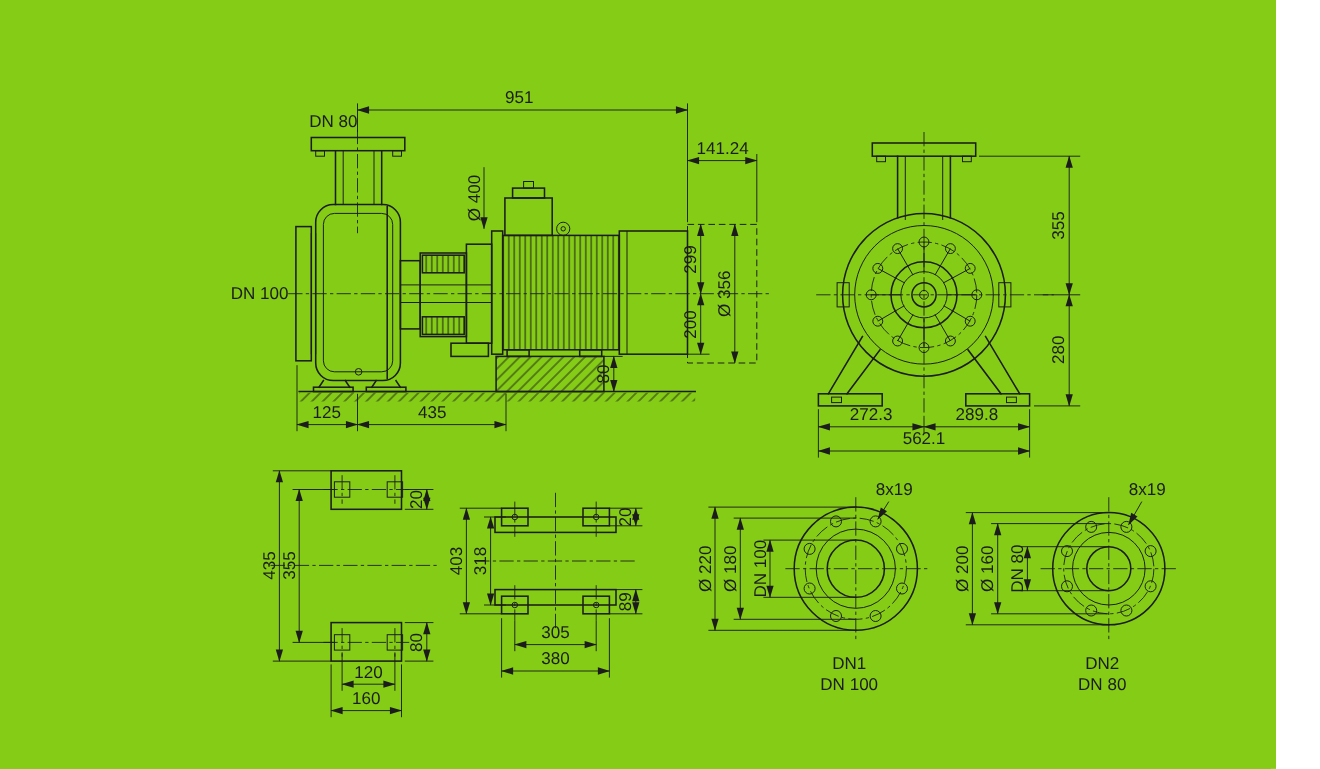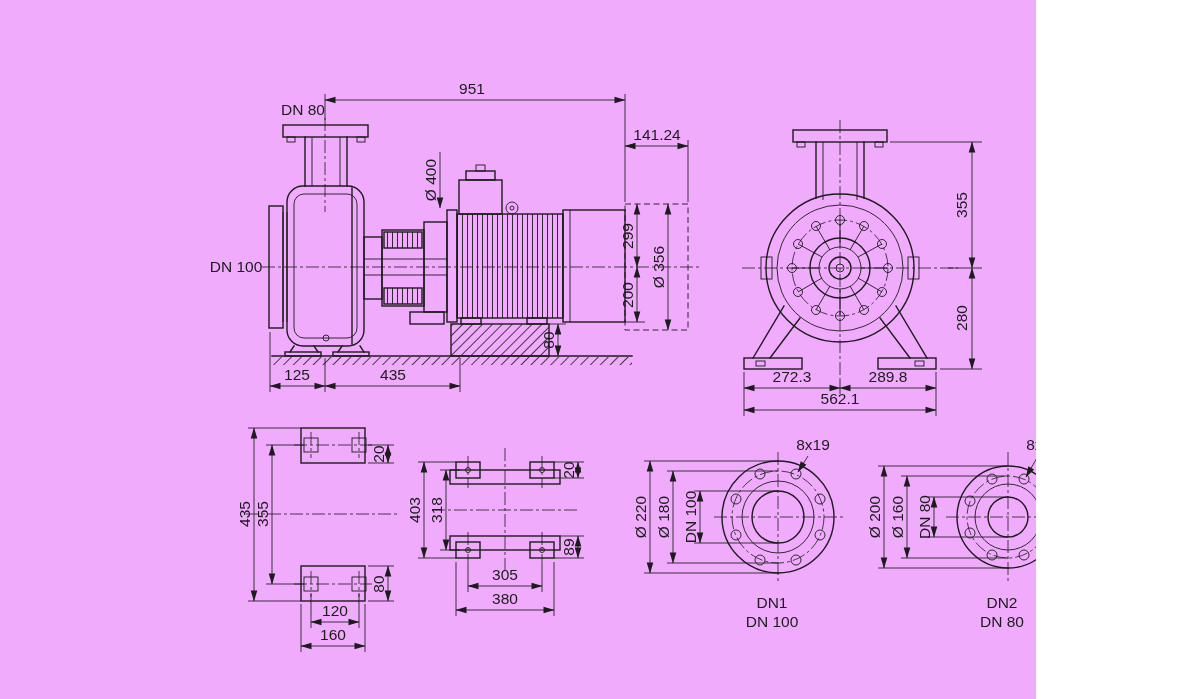--- a/index.html
+++ b/index.html
@@ -1,16 +1,16 @@
 <!DOCTYPE html>
 <html><head>
 <meta charset="utf-8">
 <style>
   html,body{margin:0;padding:0;background:#ffffff;}
-  .stage{position:relative;width:1036px;height:699px;background:#f0abfc;overflow:hidden;
+  .stage{position:relative;width:1160px;height:699px;background:#84cc16;overflow:hidden;
          font-family:"Liberation Sans", sans-serif;}
   svg{display:block;}
   
   .ol{stroke:#1c1c1c;stroke-width:1.4;fill:none;stroke-linecap:square;}
   
   .md{stroke:#1c1c1c;stroke-width:0.9;fill:none;}
   
   .dim{stroke:#1c1c1c;stroke-width:0.85;fill:none;}
   
   .cl{stroke:#1c1c1c;stroke-width:0.8;fill:none;stroke-dasharray:13 3 3 3;}

